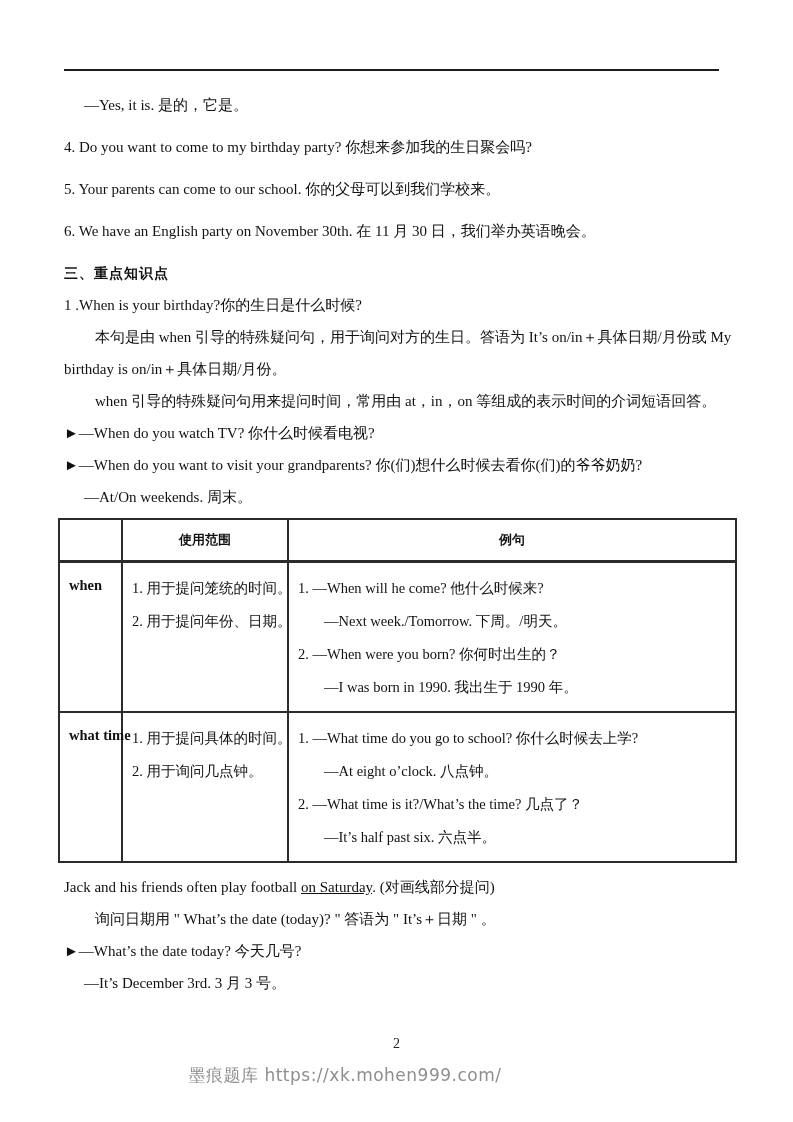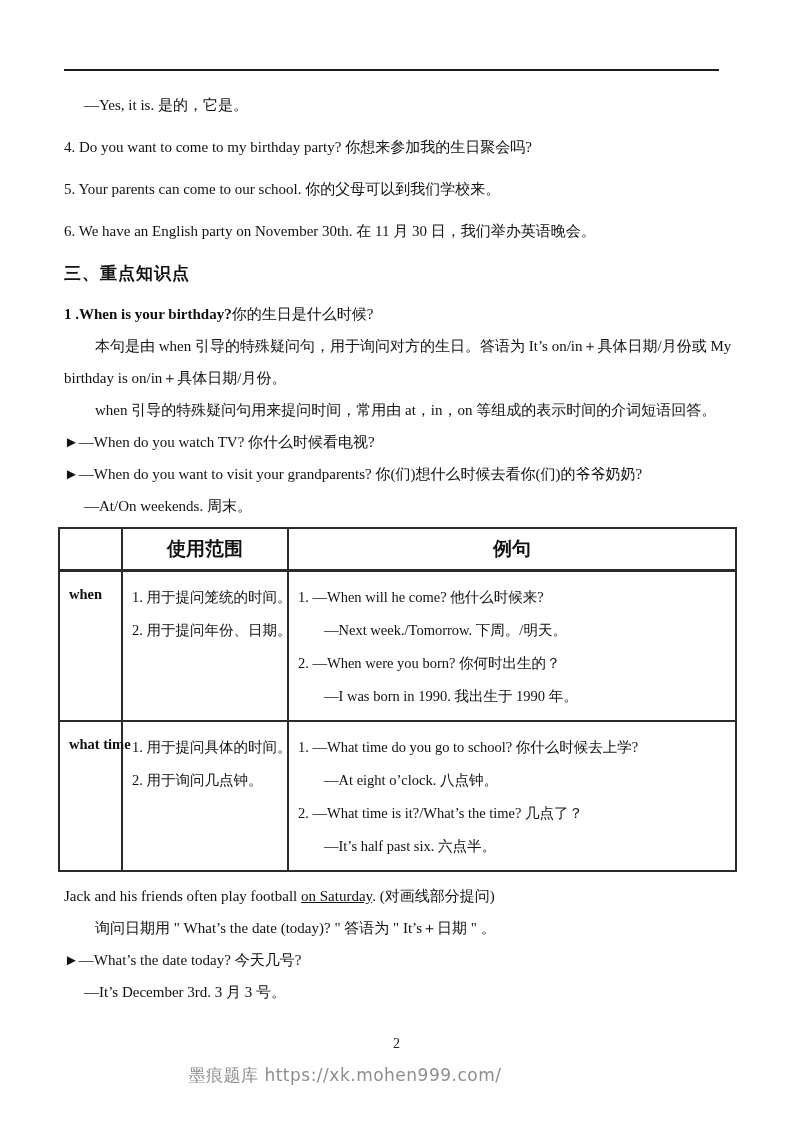--- a/index.html
+++ b/index.html
@@ -27,27 +27,27 @@
   .ln2{
     margin:0 0 9px 0;
     line-height:23px;
     font-size:15px;
     white-space:nowrap;
   }
   .indent1{padding-left:20px;}
   .para-indent{text-indent:31px;}
   .indent-big{padding-left:62px;}
   .sec-heading{
-    font-size:17px;
+    font-size:14px;
     font-weight:bold;
     line-height:24px;
-    margin:2px 0 17px 0;
+    margin:2px 0 8px 0;
     letter-spacing:1px;
   }
-  .b{font-weight:bold;}
+  .b{font-weight:normal;}
   .ul{text-decoration:underline;}
   .red{color:#c63333;}
   table.cmp{
     border-collapse:collapse;
     table-layout:fixed;
     width:677px;
     margin:7px 0 13px -6px;
   }
   table.cmp col.c1{width:63px;}
   table.cmp col.c2{width:166px;}
@@ -55,21 +55,21 @@
   table.cmp th, table.cmp td{
     border:2px solid #2b2b2b;
     vertical-align:top;
     font-size:14.5px;
   }
   table.cmp th{
     height:38px;
     text-align:center;
     vertical-align:middle;
     font-weight:bold;
-    font-size:19px;
+    font-size:13px;
     border-bottom:3px solid #2b2b2b;
   }
   table.cmp td{padding:14px 8px 2px 9px;}
   td.term{font-weight:bold;white-space:nowrap;}
   .cl{line-height:22px;margin:0 0 11px 0;white-space:nowrap;}
   .ex .ans{padding-left:26px;}
   .pagenum{
     position:absolute;top:1036px;left:0;width:793px;
     text-align:center;font-size:14px;color:#222222;
   }

